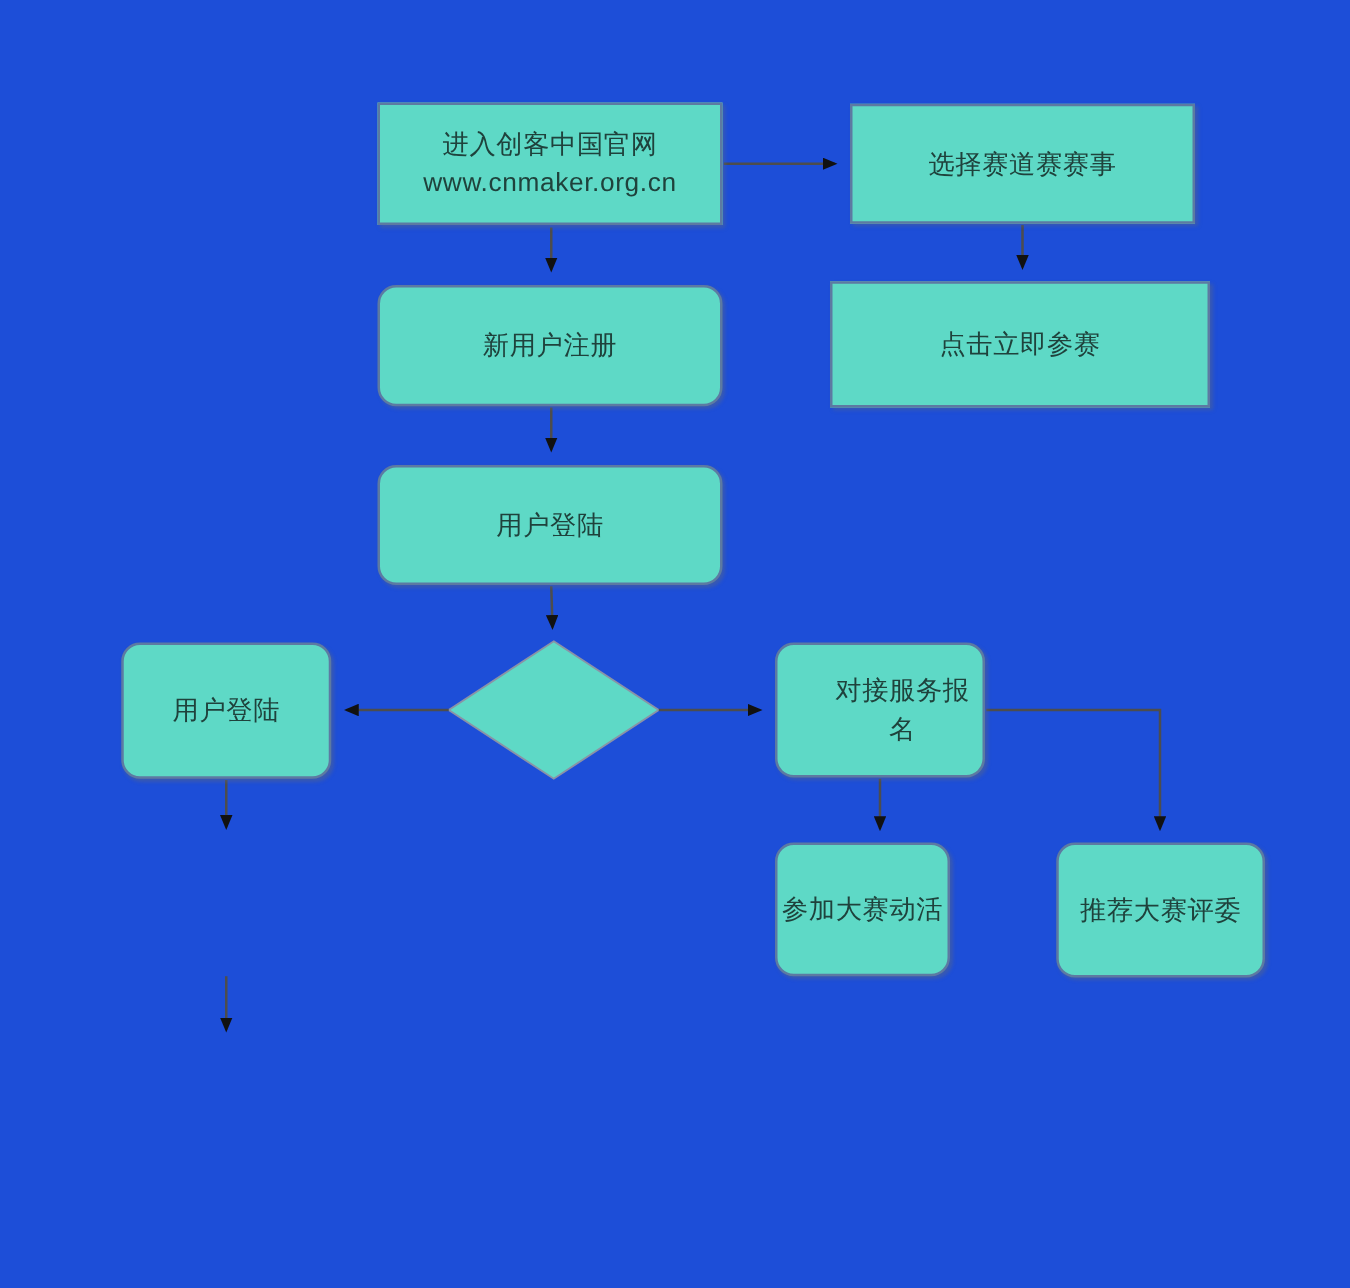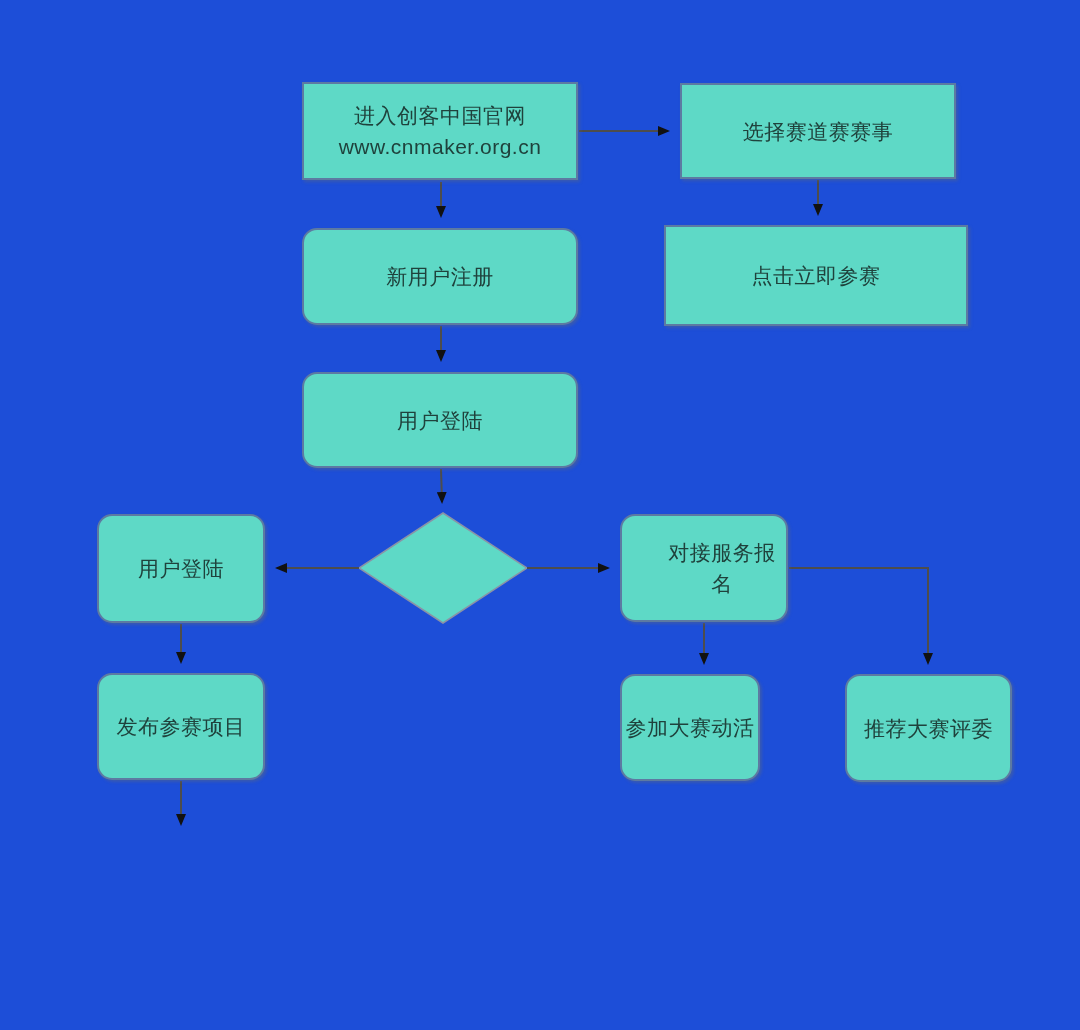--- a/index.html
+++ b/index.html
@@ -122,23 +122,20 @@
   </div>
 
   <div class="node rounded" style="left:97px; top:514px; width:168px; height:109px;">
     <span class="node-label">用户登陆</span>
   </div>
 
   <div class="node rounded" style="left:620px; top:514px; width:168px; height:108px;padding-left:36px;">
     <span class="node-label">对接服务报名</span>
   </div>
 
-  <div class="node rounded" style="left:97px; top:673px; width:168px; height:107px;">
-    <span class="node-label">发布参赛项目</span>
-  </div>
 
 
   <div class="node rounded" style="left:620px; top:674px; width:140px; height:107px;">
     <span class="node-label">参加大赛动活</span>
   </div>
 
   <div class="node rounded" style="left:845px; top:674px; width:167px; height:108px;text-align:right;">
     <span class="node-label">推荐大赛评委</span>
   </div>
 

